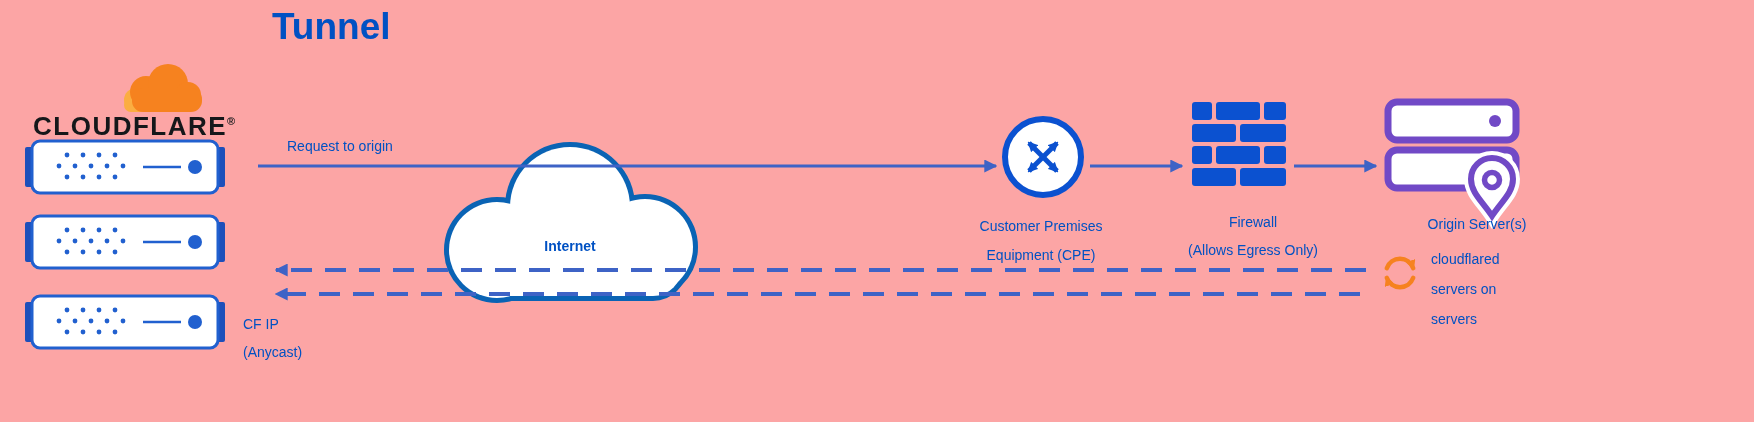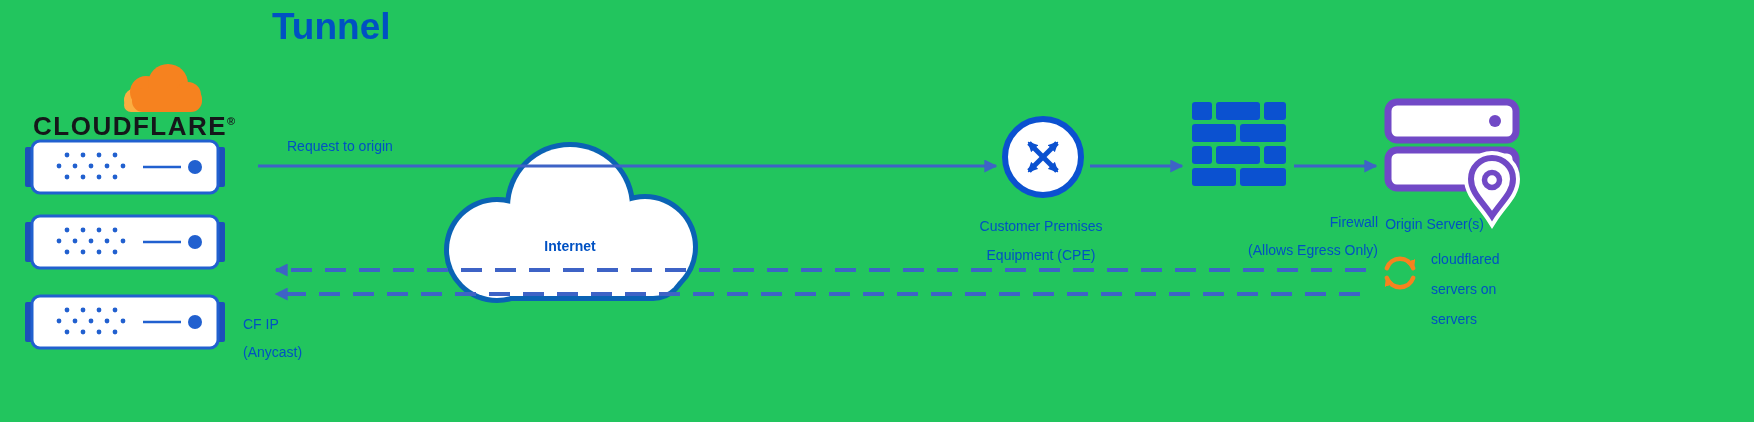--- a/index.html
+++ b/index.html
@@ -1,19 +1,19 @@
 <!DOCTYPE html>
 <html style="--text-blue: #0051c3; --line-blue: #3e63c6; --icon-blue: #0b51d0; --cloud-blue: #0a63b4; --purple: #7149c6; --orange: #f6821f; --orange-light: #fbad41; --wordmark-dark: #15171a; --server-blue: #2160cf; --server-tab-blue: #1c4fba;"><head>
 <meta charset="utf-8">
 <style>
   html,body{margin:0;padding:0;background:#ffffff;}
   .canvas{
     position:relative;
     width:1754px;height:422px;
-    background:#22c55e;
+    background:#fca5a5;
     font-family:"Liberation Sans", sans-serif;
     overflow:hidden;
   }
   .layer{position:absolute;left:0;top:0;}
   .page-title{
     position:absolute;left:272px;top:6px;
     font-size:37px;font-weight:700;
     color:var(--text-blue,#0051c3);
   }
   .lbl{
@@ -173,26 +173,26 @@
 
   <div class="lbl" style="left:287px;top:132px;">Request to origin</div>
 
   <div class="lbl center" style="left:498px;top:232px;width:144px;font-weight:bold;">Internet</div>
 
   <div class="lbl center" style="left:911px;top:212px;width:260px;">
     <div>Customer Premises</div>
     <div>Equipment (CPE)</div>
   </div>
 
-  <div class="lbl center" style="left:1128px;top:208px;width:250px;line-height:28px;text-align:right;">
+  <div class="lbl center" style="left:1128px;top:208px;width:250px;line-height:28px;">
     <div>Firewall</div>
     <div>(Allows Egress Only)</div>
   </div>
 
-  <div class="lbl center" style="left:1274px;top:210px;width:210px;text-align:right;">Origin Server(s)</div>
+  <div class="lbl center" style="left:1372px;top:210px;width:210px;">Origin Server(s)</div>
 
   <div class="lbl" style="left:1431px;top:244px;line-height:30px;">
     <div>cloudflared</div>
     <div>servers on</div>
     <div>servers</div>
   </div>
 
 
   <div class="lbl" style="left:243px;top:302px;line-height:28px;margin-top:8px;">
     <div>CF IP</div>

